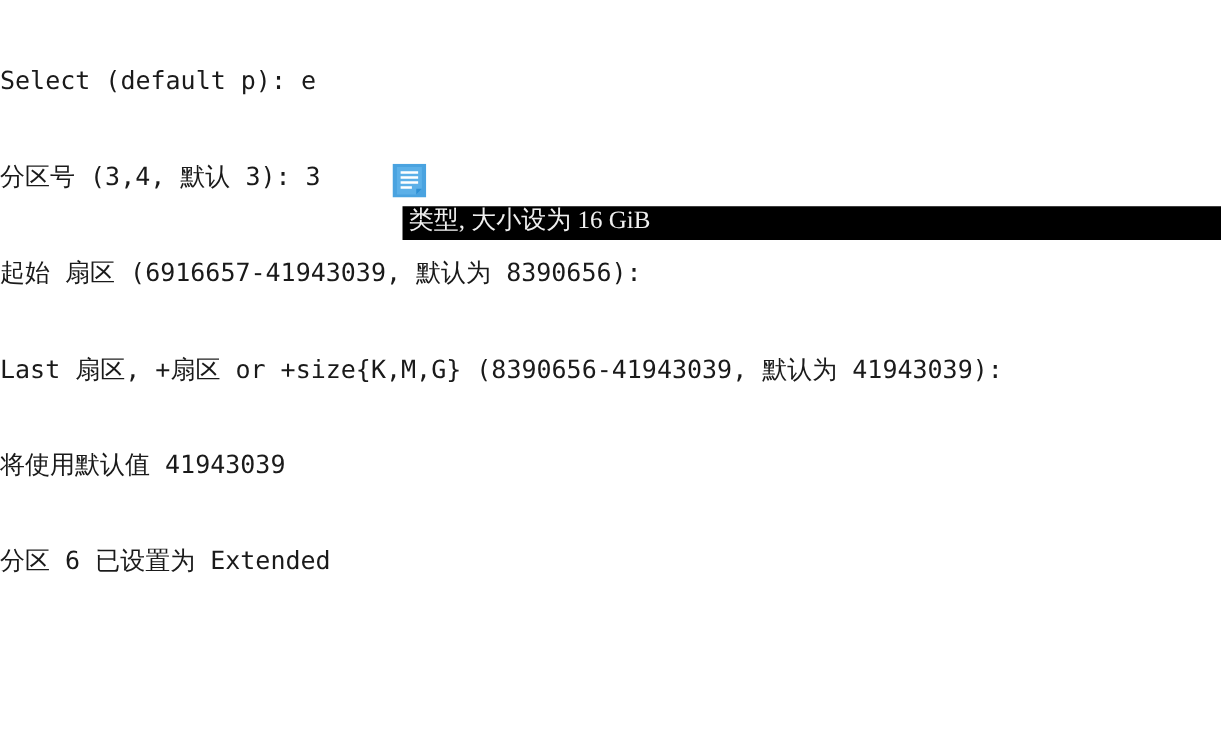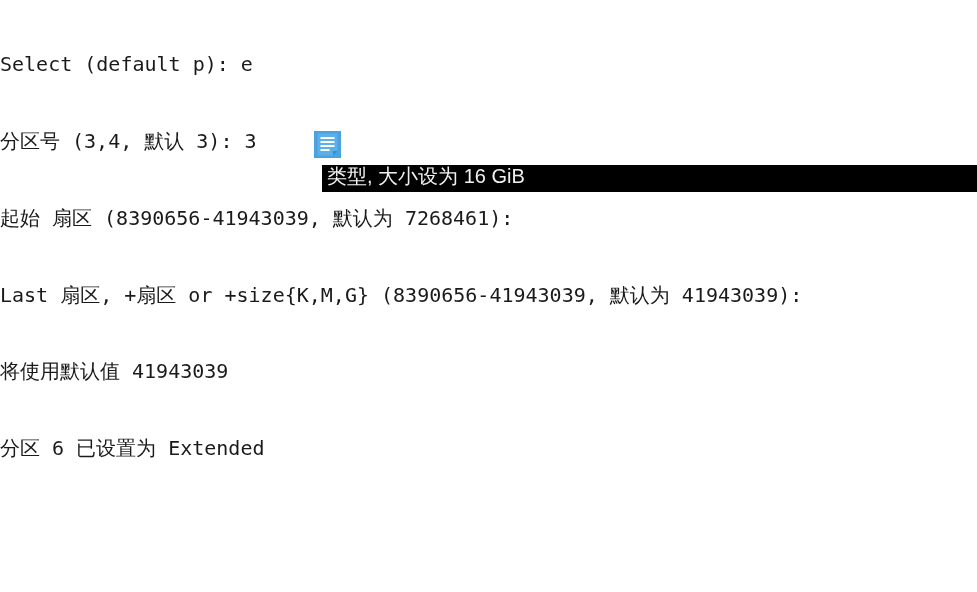--- a/index.html
+++ b/index.html
@@ -45,21 +45,21 @@
     background: #000000;
     z-index: 1;
   }
   .hl-text {
     position: absolute;
     left: 327px;
     top: 164px;
     z-index: 2;
     color: #f0f0f0;
     white-space: pre;
-    font-family: Liberation Sans, sans-serif;
+    font-family: Liberation Serif, serif;
     font-size: 20px;
     line-height: 25.6px;
   }
   
   .doc-icon {
     position: absolute;
     left: 314px;
     top: 131px;
     width: 27px;
     height: 27px;
@@ -68,21 +68,21 @@
   .doc-icon svg { display: block; }
 </style>
 </head>
 <body>
 
 <div id="terminal">
 
   <div class="lines">
     <div class="line">Select (default p): e</div>
     <div class="line">分区号 (3,4, 默认 3): 3</div>
-    <div class="line">起始 扇区 (8390656-41943039, 默认为 7268461): </div>
+    <div class="line">起始 扇区 (6916657-41943039, 默认为 8390656): </div>
     <div class="line">Last 扇区, +扇区 or +size{K,M,G} (8390656-41943039, 默认为 41943039): </div>
     <div class="line">将使用默认值 41943039</div>
     <div class="line">分区 6 已设置为 Extended </div>
     <div class="line blank">&nbsp;</div>
     
     
     
     
     
     

